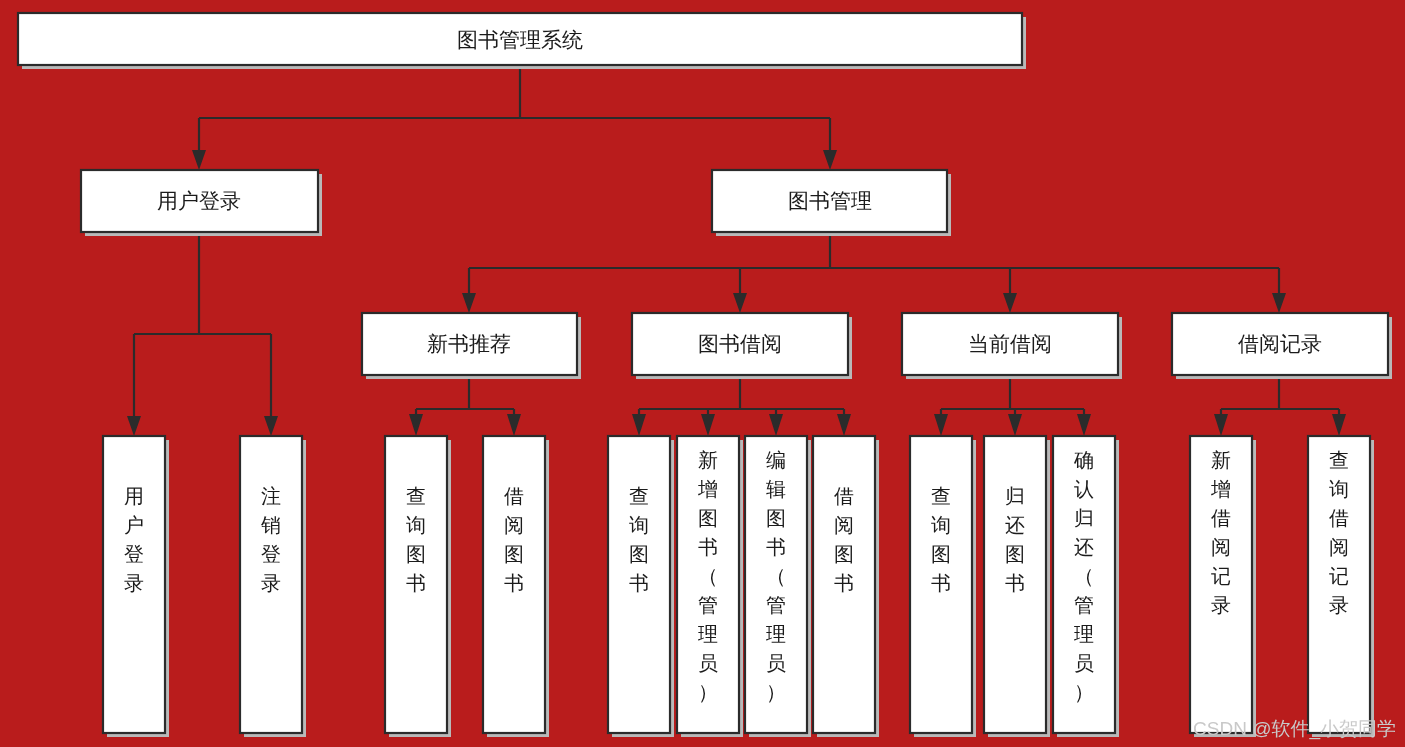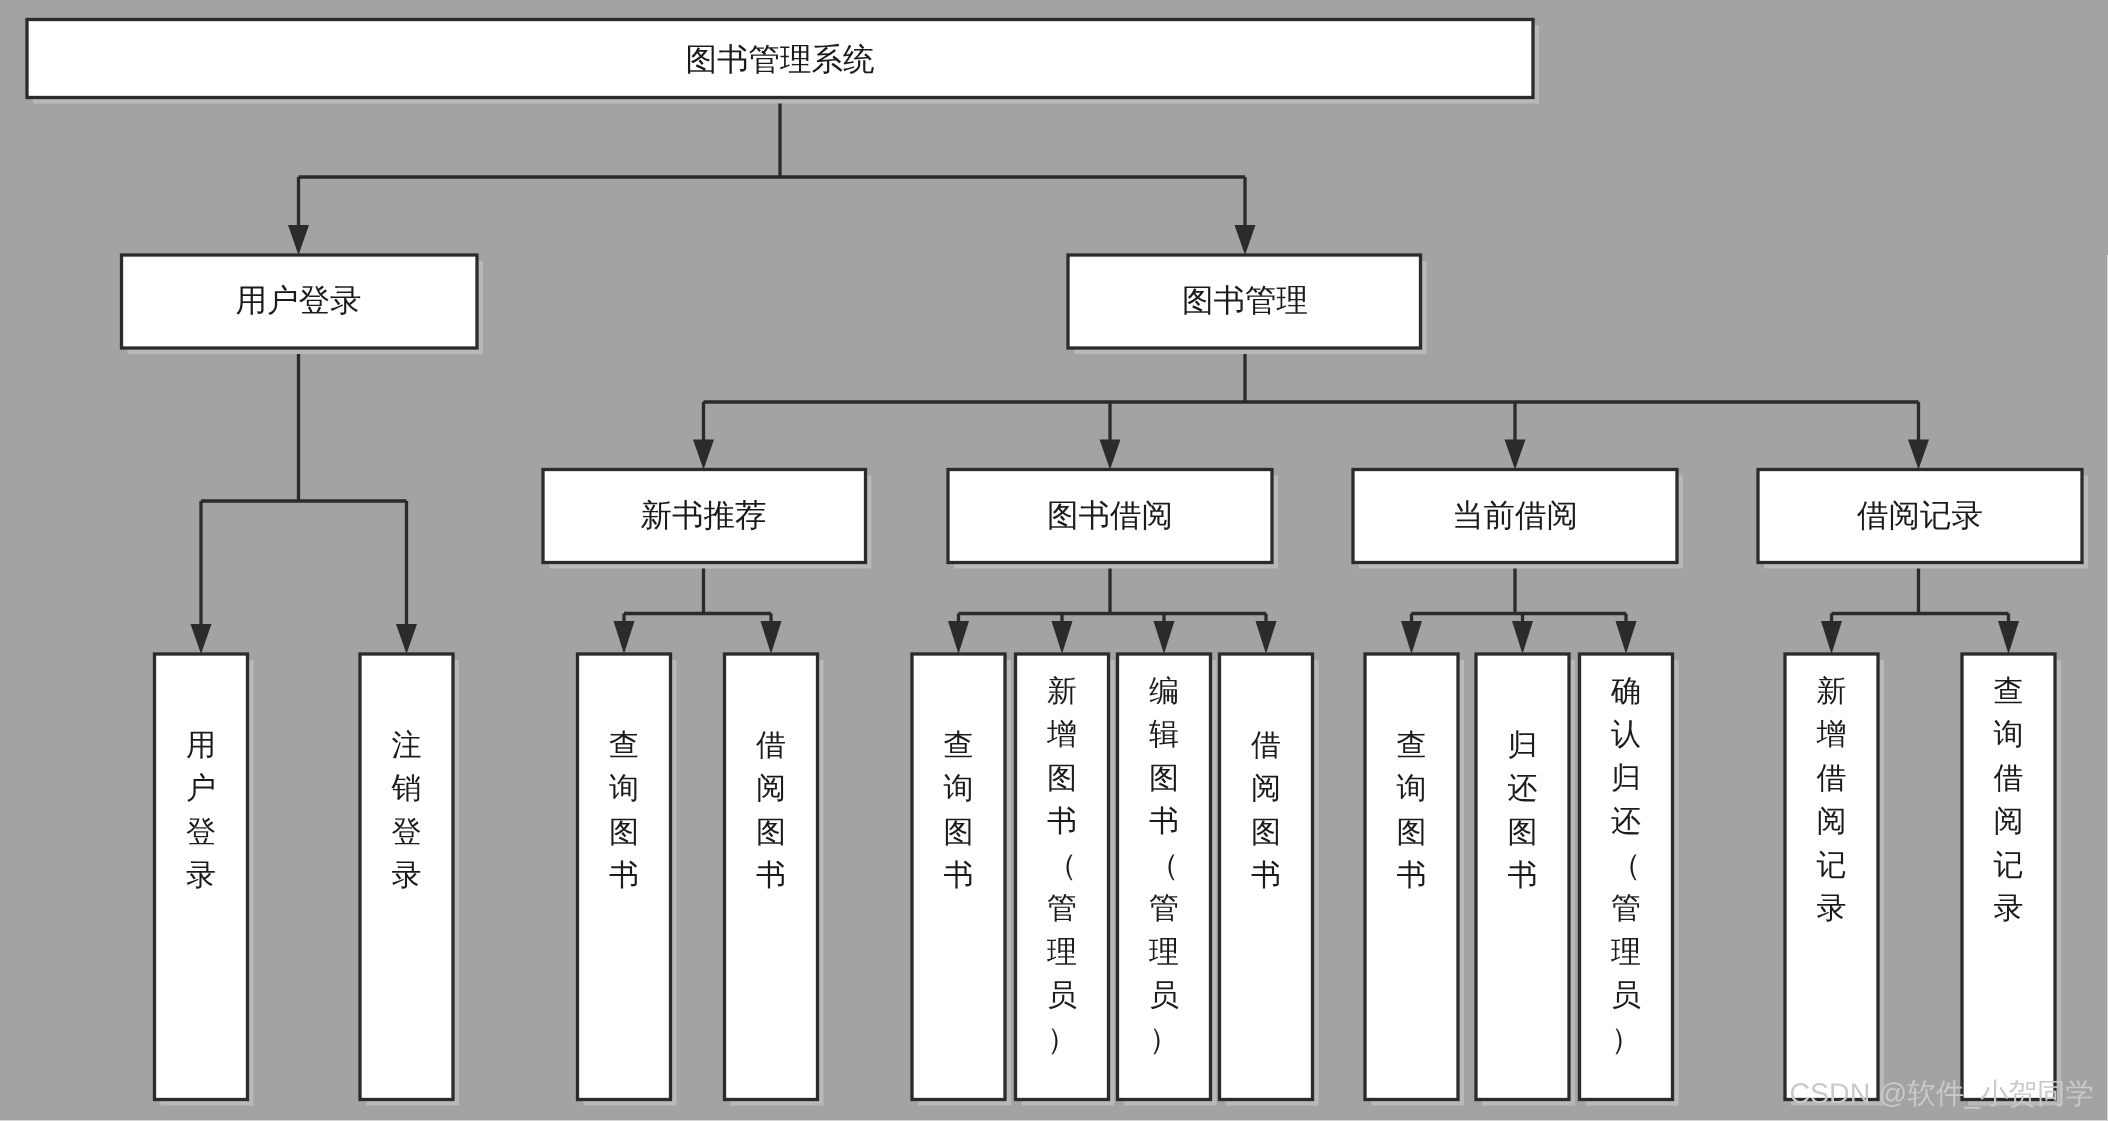--- a/index.html
+++ b/index.html
@@ -8,21 +8,21 @@
     padding: 0;
     background: #ffffff;
   }
   body {
     font-family: "Liberation Sans", "DejaVu Sans", sans-serif;
   }
   #diagram-root {
     position: relative;
     width: 1405px;
     height: 747px;
-    background: #a3a3a3;
+    background: #b91c1c;
     overflow: hidden;
   }
   svg#flow-svg {
     position: absolute;
     left: 0;
     top: 0;
     width: 1405px;
     height: 747px;
     display: block;
   }

